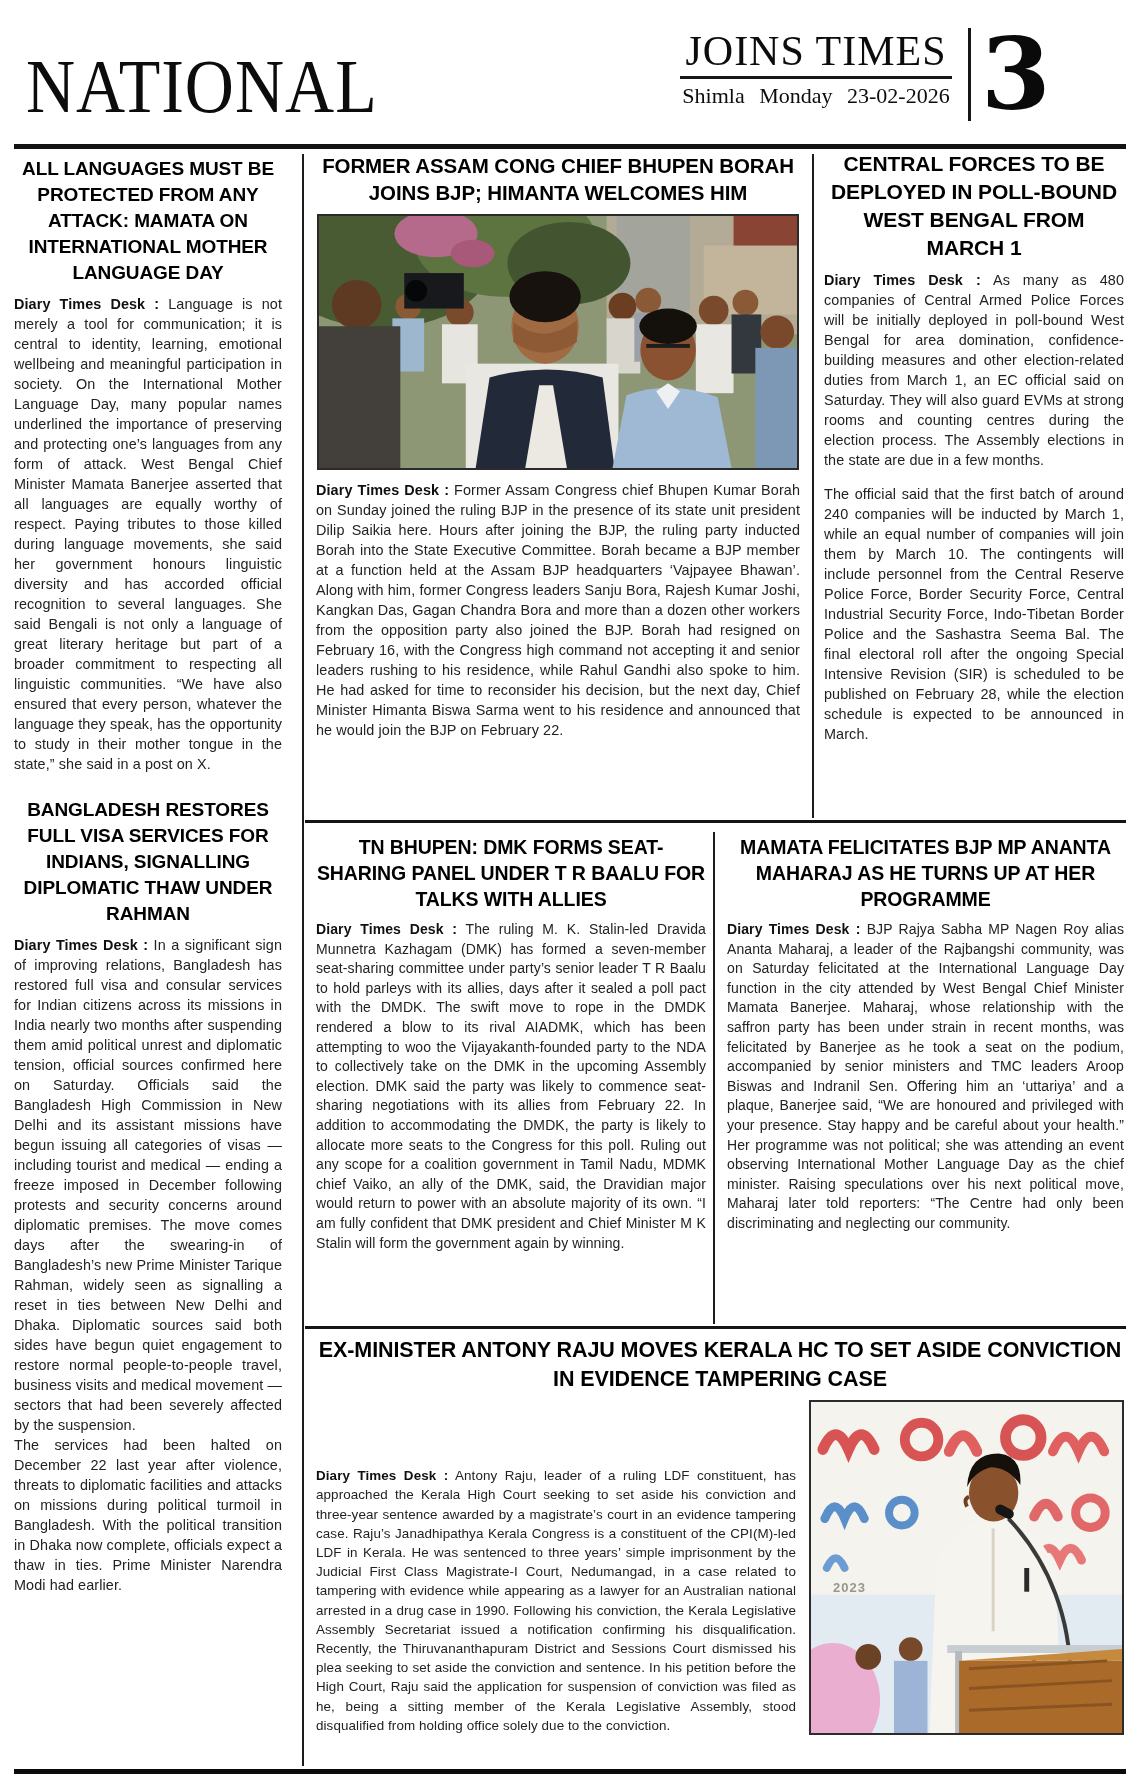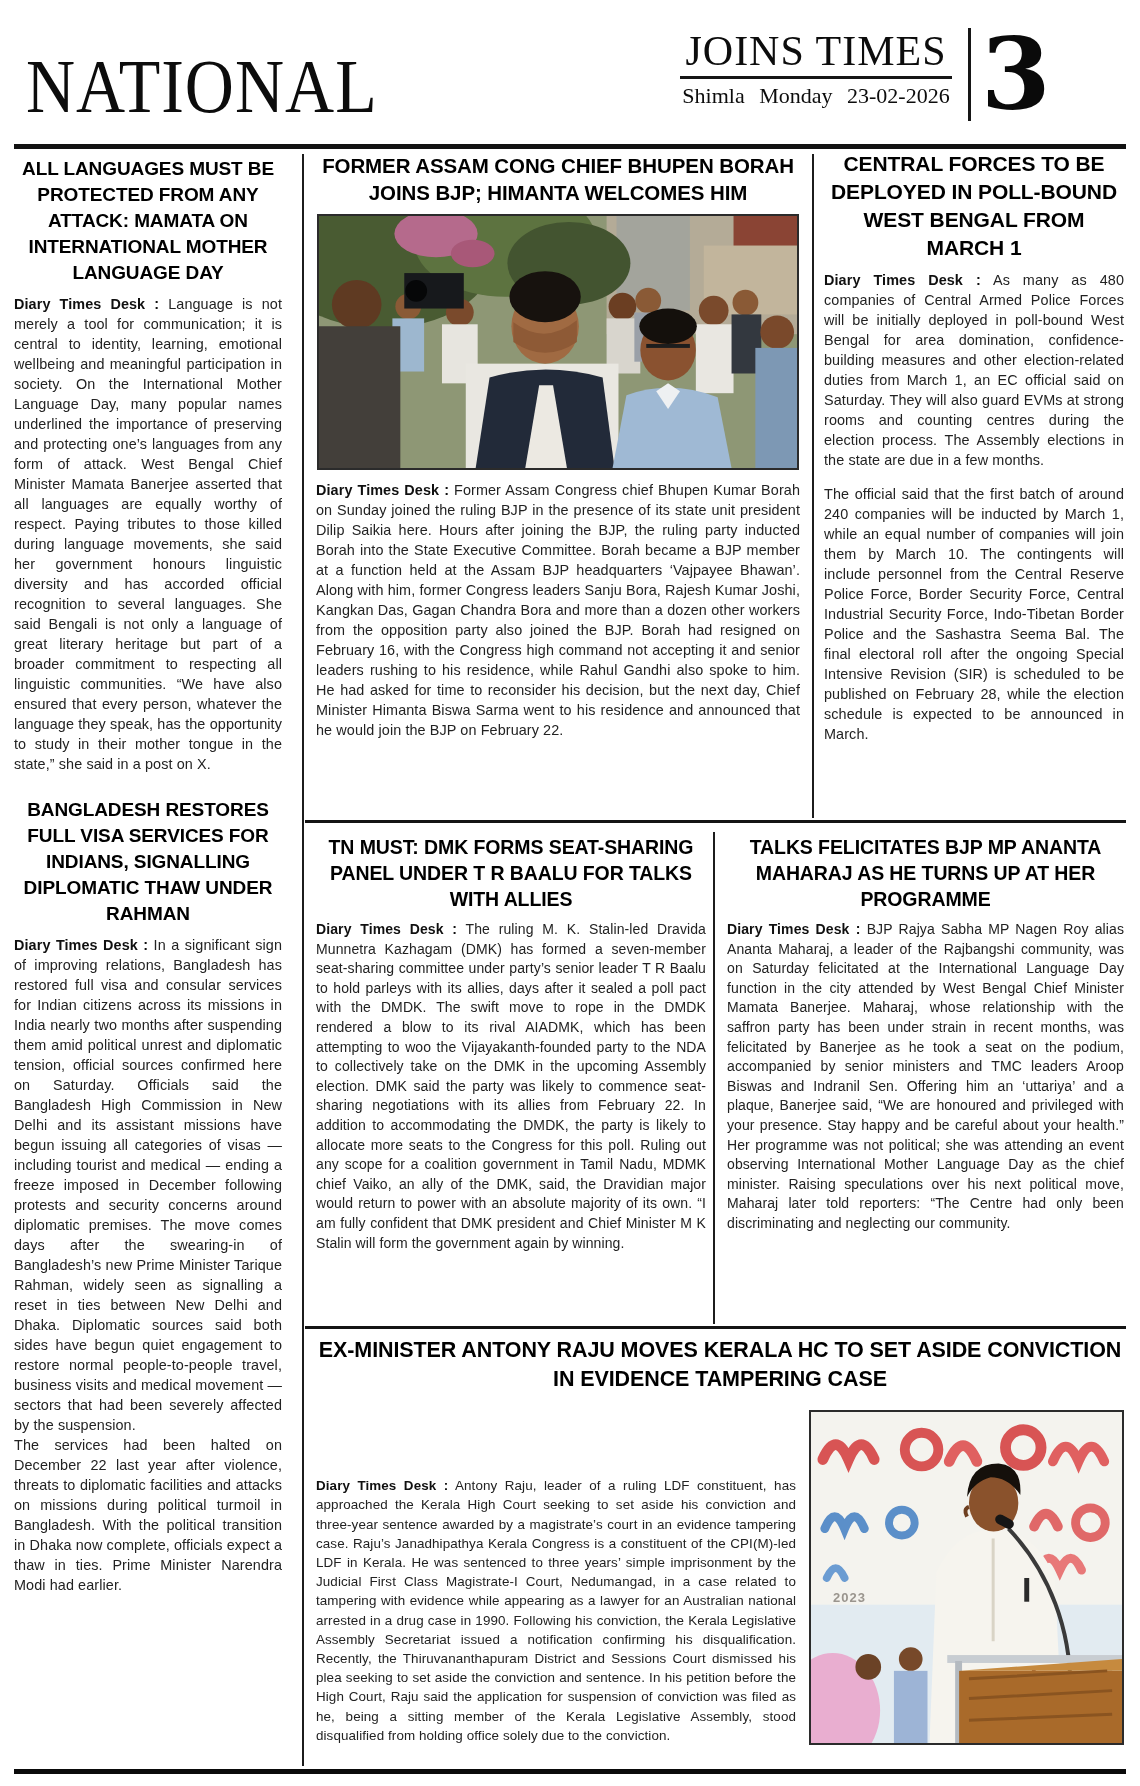--- a/index.html
+++ b/index.html
@@ -66,21 +66,21 @@
   #col-right-top{left:824px;top:150px;width:300px;height:668px;}
   #col-right-top .headline{font-size:21px;line-height:28px;}
   .para-gap{margin-top:14px !important;}
 
   #col-tn{left:316px;top:834px;width:390px;height:488px;}
   #col-tn .headline,#col-maharaj .headline{font-size:19.5px;line-height:26px;}
   #col-tn .body,#col-maharaj .body{font-size:14px;line-height:19.6px;}
   #col-maharaj{left:727px;top:834px;width:397px;height:488px;}
 
   #bottom-article{left:316px;top:1336px;width:808px;height:428px;}
-  #bottom-article .headline{font-size:21.5px;line-height:29px;margin-bottom:16px;}
+  #bottom-article .headline{font-size:21.5px;line-height:29px;margin-bottom:6px;}
   .bottom-row{display:flex;align-items:flex-end;}
   .bottom-row .body{width:480px;font-size:13.4px;line-height:19.2px;flex:0 0 auto;}
 
   
   .photo-frame{border:2px solid #2b2b2b;background:#4c1d95;overflow:hidden;position:relative;}
   #photo-borah{width:478px;height:252px;margin:2px auto 10px auto;}
   #photo-raju{width:311px;height:331px;margin-left:13px;flex:0 0 auto;}
   .photo-frame svg{display:block;width:100%;height:100%;}
   .photo-overlay-text{
     position:absolute;left:22px;top:178px;color:#9a958e;
@@ -176,27 +176,27 @@
   <div class="col" id="col-right-top">
     <h2 class="headline">CENTRAL FORCES TO BE DEPLOYED IN POLL-BOUND WEST BENGAL FROM MARCH 1</h2>
     <div class="body">
       <p style="margin:0"><strong class="lead">Diary Times Desk :</strong>
         <span>As many as 480 companies of Central Armed Police Forces will be initially deployed in poll-bound West Bengal for area domination, confidence-building measures and other election-related duties from March 1, an EC official said on Saturday. They will also guard EVMs at strong rooms and counting centres during the election process. The Assembly elections in the state are due in a few months.</span></p>
       <p class="para-gap" style="margin:0">The official said that the first batch of around 240 companies will be inducted by March 1, while an equal number of companies will join them by March 10. The contingents will include personnel from the Central Reserve Police Force, Border Security Force, Central Industrial Security Force, Indo-Tibetan Border Police and the Sashastra Seema Bal. The final electoral roll after the ongoing Special Intensive Revision (SIR) is scheduled to be published on February 28, while the election schedule is expected to be announced in March.</p>
     </div>
   </div>
 
   <div class="col" id="col-tn">
-    <h2 class="headline">TN MUST: DMK FORMS SEAT-SHARING PANEL UNDER T R BAALU FOR TALKS WITH ALLIES</h2>
+    <h2 class="headline">TN BHUPEN: DMK FORMS SEAT-SHARING PANEL UNDER T R BAALU FOR TALKS WITH ALLIES</h2>
     <p class="body"><strong class="lead">Diary Times Desk :</strong>
       <span>The ruling M. K. Stalin-led Dravida Munnetra Kazhagam (DMK) has formed a seven-member seat-sharing committee under party’s senior leader T R Baalu to hold parleys with its allies, days after it sealed a poll pact with the DMDK. The swift move to rope in the DMDK rendered a blow to its rival AIADMK, which has been attempting to woo the Vijayakanth-founded party to the NDA to collectively take on the DMK in the upcoming Assembly election. DMK said the party was likely to commence seat-sharing negotiations with its allies from February 22. In addition to accommodating the DMDK, the party is likely to allocate more seats to the Congress for this poll. Ruling out any scope for a coalition government in Tamil Nadu, MDMK chief Vaiko, an ally of the DMK, said, the Dravidian major would return to power with an absolute majority of its own. “I am fully confident that DMK president and Chief Minister M K Stalin will form the government again by winning.</span></p>
   </div>
 
   <div class="col" id="col-maharaj">
-    <h2 class="headline">TALKS FELICITATES BJP MP ANANTA MAHARAJ AS HE TURNS UP AT HER PROGRAMME</h2>
+    <h2 class="headline">MAMATA FELICITATES BJP MP ANANTA MAHARAJ AS HE TURNS UP AT HER PROGRAMME</h2>
     <p class="body"><strong class="lead">Diary Times Desk :</strong>
       <span>BJP Rajya Sabha MP Nagen Roy alias Ananta Maharaj, a leader of the Rajbangshi community, was on Saturday felicitated at the International Language Day function in the city attended by West Bengal Chief Minister Mamata Banerjee. Maharaj, whose relationship with the saffron party has been under strain in recent months, was felicitated by Banerjee as he took a seat on the podium, accompanied by senior ministers and TMC leaders Aroop Biswas and Indranil Sen. Offering him an ‘uttariya’ and a plaque, Banerjee said, “We are honoured and privileged with your presence. Stay happy and be careful about your health.” Her programme was not political; she was attending an event observing International Mother Language Day as the chief minister. Raising speculations over his next political move, Maharaj later told reporters: “The Centre had only been discriminating and neglecting our community.</span></p>
   </div>
 
   <div class="col" id="bottom-article">
     <h2 class="headline">EX-MINISTER ANTONY RAJU MOVES KERALA HC TO SET ASIDE CONVICTION IN EVIDENCE TAMPERING CASE</h2>
     <div class="bottom-row">
       <p class="body"><strong class="lead">Diary Times Desk :</strong>
         <span>Antony Raju, leader of a ruling LDF constituent, has approached the Kerala High Court seeking to set aside his conviction and three-year sentence awarded by a magistrate’s court in an evidence tampering case. Raju’s Janadhipathya Kerala Congress is a constituent of the CPI(M)-led LDF in Kerala. He was sentenced to three years’ simple imprisonment by the Judicial First Class Magistrate-I Court, Nedumangad, in a case related to tampering with evidence while appearing as a lawyer for an Australian national arrested in a drug case in 1990. Following his conviction, the Kerala Legislative Assembly Secretariat issued a notification confirming his disqualification. Recently, the Thiruvananthapuram District and Sessions Court dismissed his plea seeking to set aside the conviction and sentence. In his petition before the High Court, Raju said the application for suspension of conviction was filed as he, being a sitting member of the Kerala Legislative Assembly, stood disqualified from holding office solely due to the conviction.</span></p>
       <div class="photo-frame" id="photo-raju">

